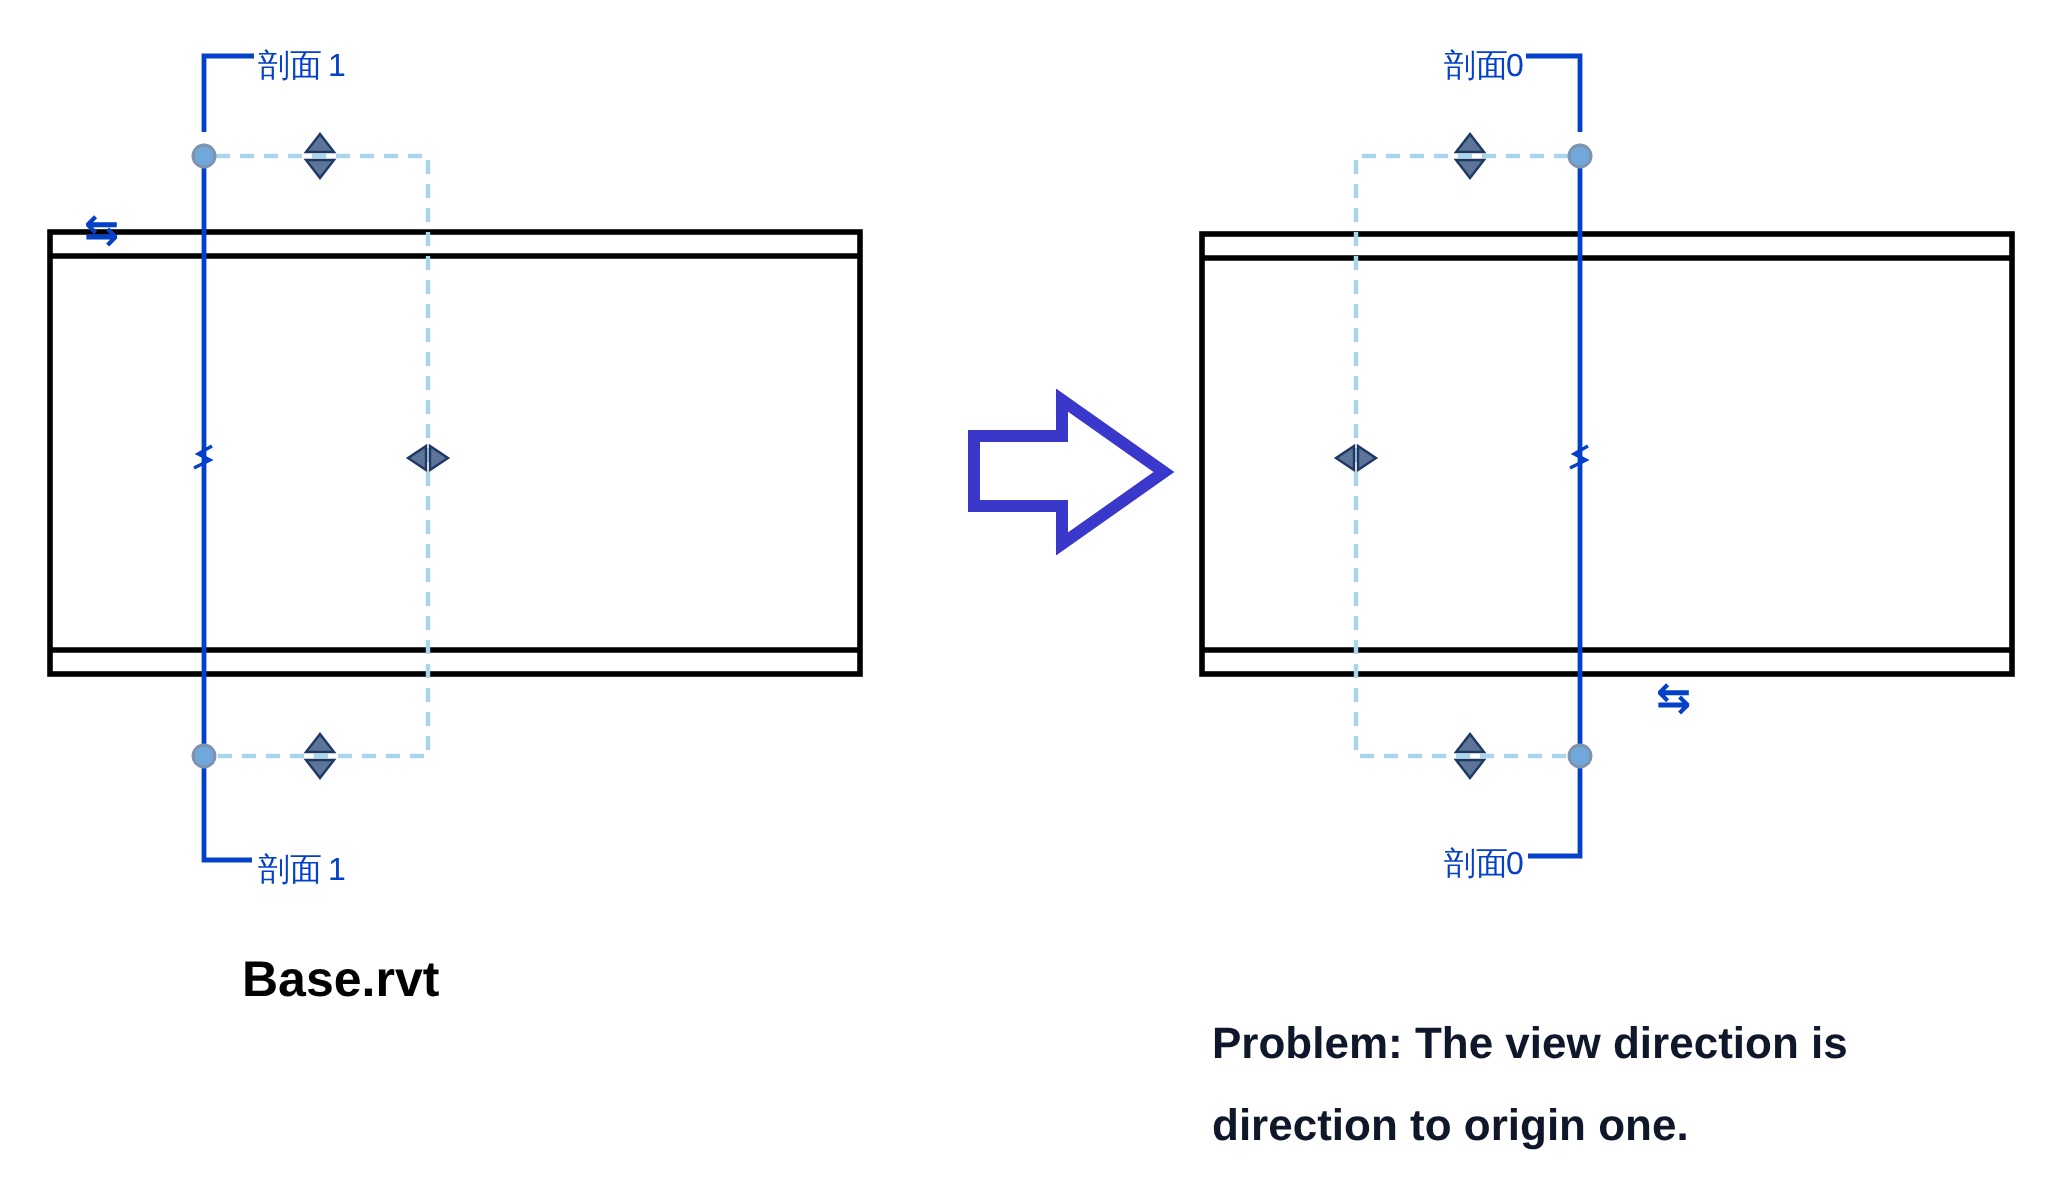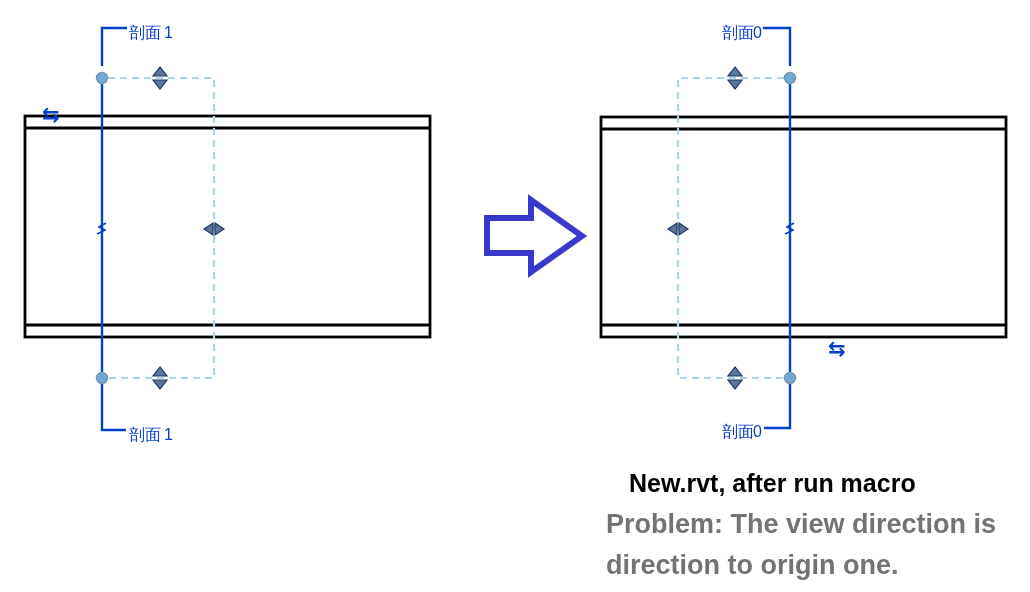--- a/index.html
+++ b/index.html
@@ -4,21 +4,21 @@
 <style>
   html,body{margin:0;padding:0;background:#fff;}
   .canvas{
     position:relative;width:1030px;height:592px;background:#ffffff;
     font-family:"Liberation Sans",sans-serif;overflow:hidden;
   }
   .drawing-svg{position:absolute;left:0;top:0;}
   .caption{position:absolute;font-weight:bold;color:#000;white-space:nowrap;}
   .caption-base{left:121px;top:476px;font-size:25px;}
   .caption-new{left:629px;top:469px;font-size:25px;}
-  .problem{position:absolute;font-weight:bold;color:#737373;white-space:nowrap;font-size:27px;}
+  .problem{position:absolute;font-weight:bold;color:#0f172a;white-space:nowrap;font-size:22px;}
   .problem-1{left:606px;top:509px;}
   .problem-2{left:606px;top:550px;}
   .beam{stroke:#000000;stroke-width:2.8;fill:none;}
   .dashedline{stroke:#A9D6EA;stroke-width:2.2;fill:none;stroke-dasharray:7 5;}
   .sectionline{stroke:#0540C8;stroke-width:2.4;fill:none;}
   .squiggle{stroke:#0540C8;stroke-width:1.6;fill:none;}
   .grip{fill:#70A8DC;stroke:#7E93AC;stroke-width:1.5;}
   .ctrl{fill:#5D7599;stroke:#1F3864;stroke-width:1.2;}
   .taglabel{fill:#0540C8;font-size:16px;font-family:"Liberation Sans",sans-serif;}
   .flipicon{fill:#0540C8;font-size:21px;font-weight:bold;font-family:"DejaVu Sans",sans-serif;}
@@ -109,17 +109,17 @@
         <tspan x="722">剖面</tspan>
         <tspan x="753">0</tspan>
       </text>
       <text class="taglabel" y="437">
         <tspan x="722">剖面</tspan>
         <tspan x="753">0</tspan>
       </text>
     </g>
   </svg>
 
-  <div class="caption caption-new">New.rvt, after run macro</div>
+  <div class="caption caption-base">Base.rvt</div>
   <div class="problem problem-1">Problem: The view direction is</div>
   <div class="problem problem-2">direction to origin one.</div>
 
 </div>
 
 </body></html>

